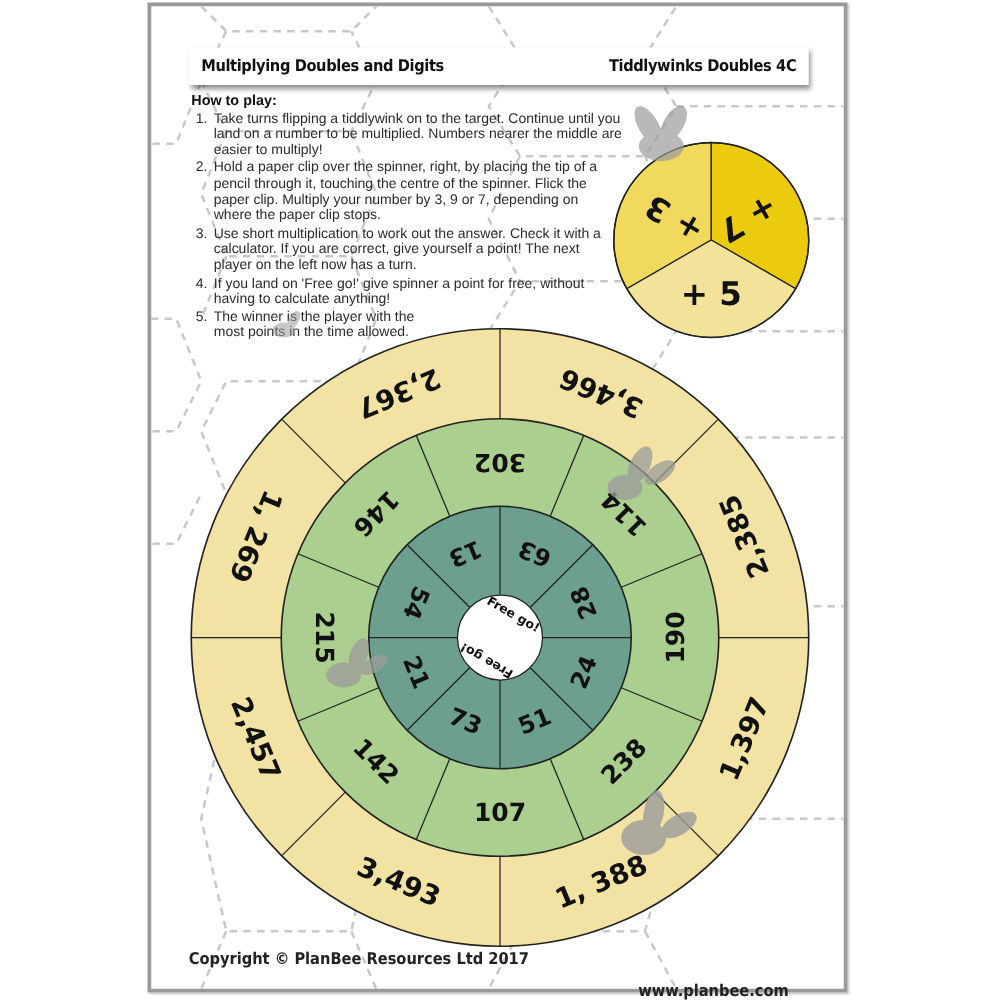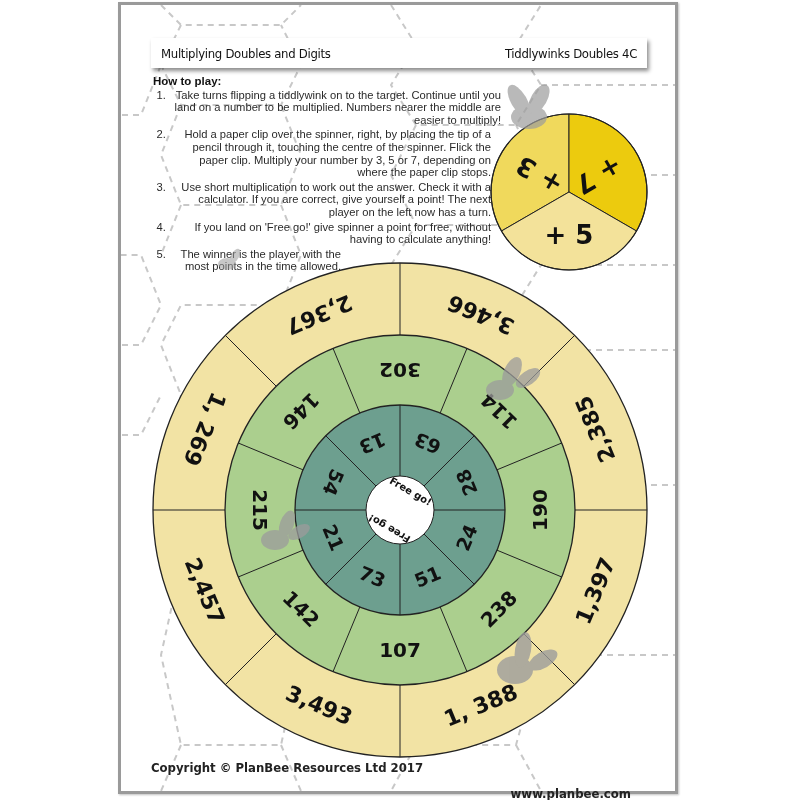--- a/index.html
+++ b/index.html
@@ -11,28 +11,28 @@
   }
   .bgsvg { position: absolute; left: 0; top: 0; }
   .title-bar {
     position: absolute; left: 30px; top: 33px; width: 496px; height: 30px;
     background: #ffffff; box-shadow: 2px 3px 4px rgba(0,0,0,0.45);
     display: flex; justify-content: space-between; align-items: center;
     padding: 0 10px; box-sizing: border-box;
   }
   .title-bar span {
     font-family: "DejaVu Sans Condensed", "DejaVu Sans", sans-serif;
-    font-weight: normal; font-size: 13px; color: #111; letter-spacing: -0.3px;
+    font-weight: bold; font-size: 13px; color: #111; letter-spacing: -0.3px;
   }
   .howto {
     position: absolute; left: 32px; top: 70px; width: 380px;
     font-family: Liberation Sans, sans-serif; font-size: 11.2px; line-height: 12.6px; color: #2a2a2a;
   }
   .howto h3 { margin: 0 0 1px 0; font-size: 11.5px; font-weight: bold; color: #111; }
-  .howto ol { margin: 0; padding-left: 16px; text-align: right; }
+  .howto ol { margin: 0; padding-left: 16px; }
   .howto li { margin-bottom: 2px; padding-left: 2px; }
   .howto li.w1 { width: 330px; }
   .howto li.w2 { width: 320px; }
   .howto li.w5 { width: 170px; }
   .footer-left, .footer-right {
     position: absolute; top: 755px; font-family: "DejaVu Sans Condensed", "DejaVu Sans", sans-serif;
     font-weight: bold; font-size: 13px; color: #222;
   }
   .footer-left { left: 30px; }
   .footer-right { right: 44px; margin-top: 26px; }
@@ -79,21 +79,21 @@
 
   <div class="title-bar">
     <span>Multiplying Doubles and Digits</span>
     <span>Tiddlywinks Doubles 4C</span>
   </div>
 
   <div class="howto">
     <h3>How to play:</h3>
     <ol>
       <li class="w1">Take turns flipping a tiddlywink on to the target. Continue until you land on a number to be multiplied. Numbers nearer the middle are easier to multiply!</li>
-      <li class="w2">Hold a paper clip over the spinner, right, by placing the tip of a pencil through it, touching the centre of the spinner. Flick the paper clip. Multiply your number by 3, 5 or 7, depending on where the paper clip stops.</li>
+      <li class="w2">Hold a paper clip over the spinner, right, by placing the tip of a pencil through it, touching the centre of the spinner. Flick the paper clip. Multiply your number by 3, 9 or 7, depending on where the paper clip stops.</li>
       <li class="w2">Use short multiplication to work out the answer. Check it with a calculator. If you are correct, give yourself a point! The next player on the left now has a turn.</li>
       <li class="w2">If you land on 'Free go!' give spinner a point for free, without having to calculate anything!</li>
       <li class="w5">The winner is the player with the most points in the time allowed.</li>
     </ol>
   </div>
 
   <svg class="board-svg" width="554" height="786">
 
     <g transform="translate(448,187)">
       <path d="M0,0 L0,-78 A78,78 0 0,0 -67.5,39 Z" fill="#f0d95c" stroke="#222" stroke-width="1"></path>

